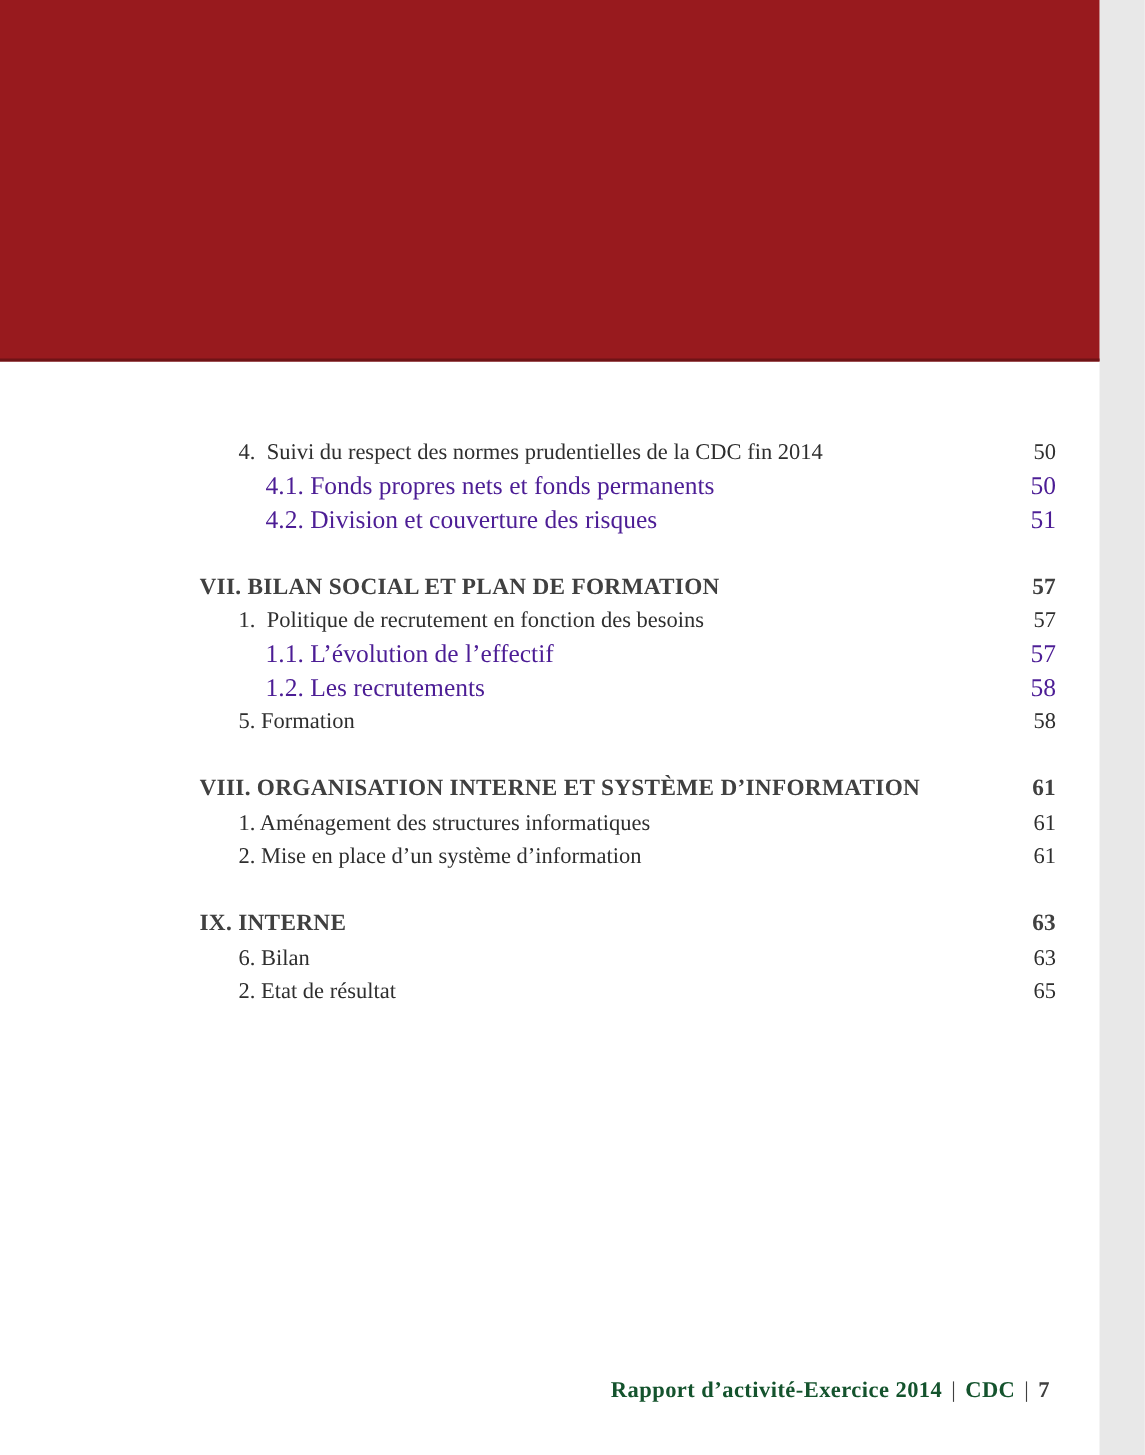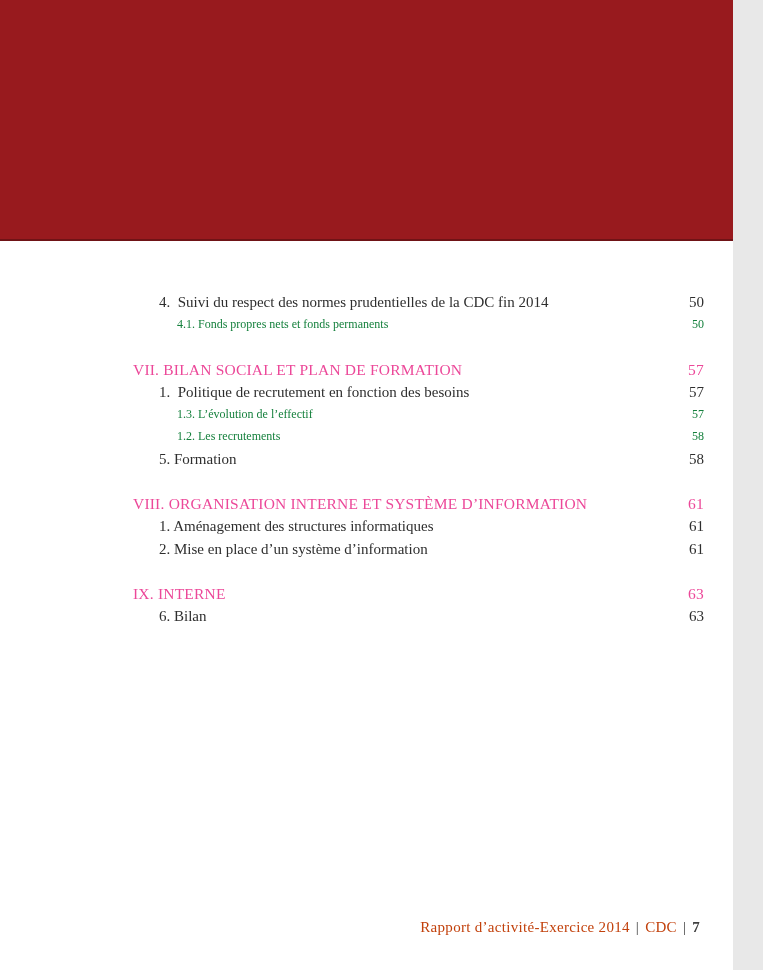--- a/index.html
+++ b/index.html
@@ -43,74 +43,78 @@
   .toc-label {
     flex: 1 1 auto;
     overflow: hidden;
   }
   .toc-page {
     flex: 0 0 auto;
     text-align: left;
     padding-left: 12px;
   }
   .toc-row.level0 {
-    color: #ec4899;
-    font-weight: normal;
+    color: #404040;
+    font-weight: bold;
     font-size: 15.5px;
     letter-spacing: 0.2px;
   }
   .toc-row.level1 {
     color: #2e2e2e;
     font-size: 15px;
   }
   .toc-row.level1 .toc-label { padding-left: 26px; }
   .toc-row.level2 {
-    color: #15803d;
-    font-size: 12px;
+    color: #4c1d95;
+    font-size: 17px;
   }
   .toc-row.level2 .toc-label { padding-left: 44px; }
   .footer {
     position: absolute;
     top: 917px;
     right: 33px;
     font-size: 15px;
     line-height: 20px;
     letter-spacing: 0.3px;
     white-space: nowrap;
   }
-  .footer .red { color: #c2410c; }
+  .footer .red { color: #14532d; font-weight: bold; }
   .footer .sep { color: #3f3f3f; padding: 0 6px; }
   .footer .pagenum { color: #3f3f3f; font-weight: bold; }
 </style>
 </head>
 <body>
 
 <div class="page">
 
   <div class="banner"></div>
 
   <div class="toc">
       <div class="toc-row level1">
         <span class="toc-label">4.&nbsp; Suivi du respect des normes prudentielles de la CDC fin 2014</span>
         <span class="toc-page">50</span>
       </div>
       <div class="toc-row level2">
         <span class="toc-label">4.1. Fonds propres nets et fonds permanents</span>
         <span class="toc-page">50</span>
       </div>
+      <div class="toc-row level2">
+        <span class="toc-label">4.2. Division et couverture des risques</span>
+        <span class="toc-page">51</span>
+      </div>
       <div class="toc-row level0 gap">
         <span class="toc-label">VII. BILAN SOCIAL ET PLAN DE FORMATION</span>
         <span class="toc-page">57</span>
       </div>
       <div class="toc-row level1">
         <span class="toc-label">1.&nbsp; Politique de recrutement en fonction des besoins</span>
         <span class="toc-page">57</span>
       </div>
       <div class="toc-row level2">
-        <span class="toc-label">1.3. L’évolution de l’effectif</span>
+        <span class="toc-label">1.1. L’évolution de l’effectif</span>
         <span class="toc-page">57</span>
       </div>
       <div class="toc-row level2">
         <span class="toc-label">1.2. Les recrutements</span>
         <span class="toc-page">58</span>
       </div>
       <div class="toc-row level1">
         <span class="toc-label">5. Formation</span>
         <span class="toc-page">58</span>
       </div>
@@ -127,19 +131,23 @@
         <span class="toc-page">61</span>
       </div>
       <div class="toc-row level0 gap">
         <span class="toc-label">IX. INTERNE</span>
         <span class="toc-page">63</span>
       </div>
       <div class="toc-row level1">
         <span class="toc-label">6. Bilan</span>
         <span class="toc-page">63</span>
       </div>
+      <div class="toc-row level1">
+        <span class="toc-label">2. Etat de résultat</span>
+        <span class="toc-page">65</span>
+      </div>
     </div>
 
   <div class="footer">
     <span class="red">Rapport d’activité-Exercice 2014</span><span class="sep">|</span><span class="red">CDC</span><span class="sep">|</span><span class="pagenum">7</span>
   </div>
 
 </div>
 
 </body></html>

